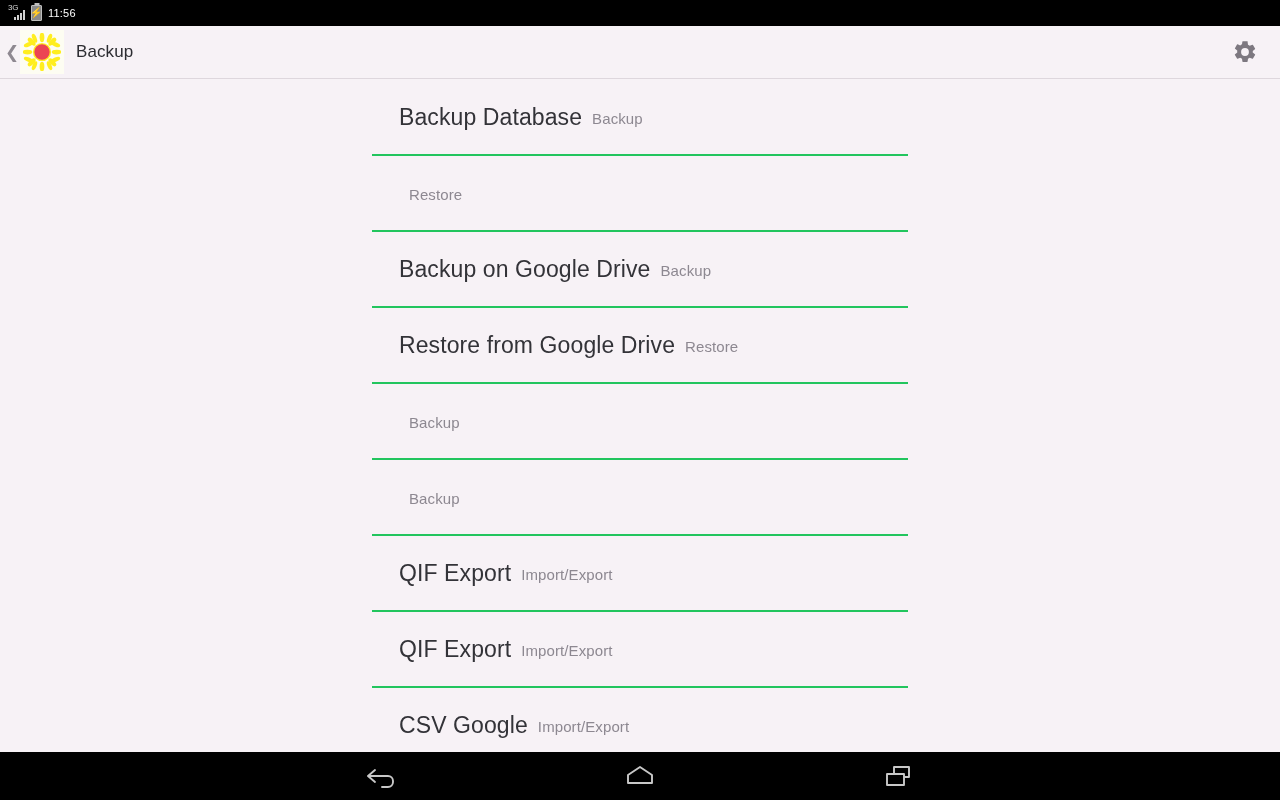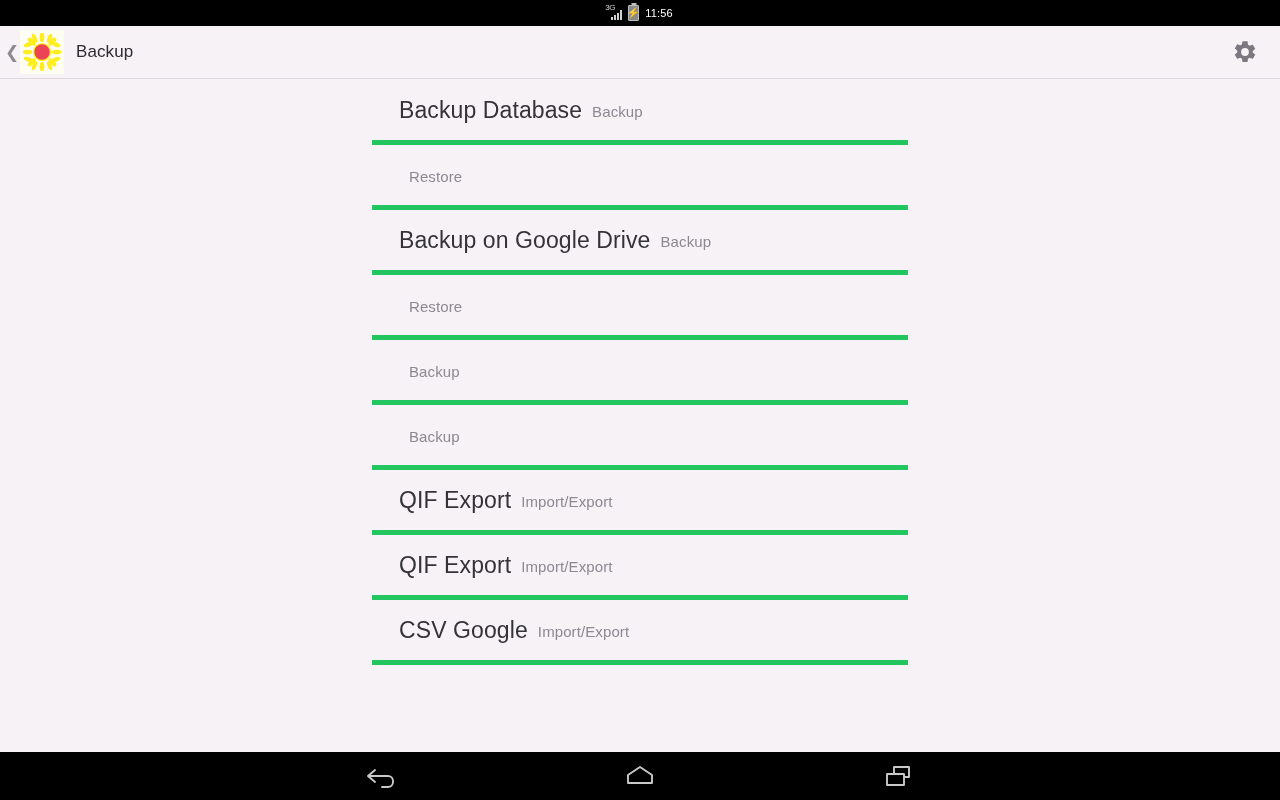--- a/index.html
+++ b/index.html
@@ -22,21 +22,21 @@
     flex-direction: column;
   }
 
   
   .status-bar {
     height: 26px;
     background: #000000;
     color: #e8e8e8;
     display: flex;
     align-items: center;
-    justify-content: center;
+    justify-content: flex-start;
     padding: 0 10px 0 8px;
     flex: 0 0 26px;
   }
   .status-right {
     display: flex;
     align-items: center;
     gap: 6px;
   }
   .signal-icon {
     position: relative;
@@ -162,25 +162,25 @@
     position: relative;
     overflow: hidden;
     background: #f7f2f6;
   }
   .list-wrap {
     width: 536px;
     margin: 0 auto;
     padding-top: 1px;
   }
   .list-row {
-    height: 65px;
+    height: 76px;
     display: flex;
     align-items: center;
     padding-left: 27px;
-    border-bottom: 5px solid #22c55e;
+    border-bottom: 2px solid #22c55e;
     cursor: pointer;
     background: transparent;
   }
   .list-row:first-child { border-top: none; }
   .row-title {
     font-size: 23px;
     color: #333338;
     font-weight: 400;
     letter-spacing: 0.1px;
     white-space: nowrap;
@@ -292,20 +292,21 @@
       <div class="list-row">
         <span class="row-sub">Restore</span>
       </div>
 
       <div class="list-row">
         <span class="row-title">Backup on Google Drive</span>
         <span class="row-sub">Backup</span>
       </div>
 
       <div class="list-row">
+        <span class="row-title">Restore from Google Drive</span>
         <span class="row-sub">Restore</span>
       </div>
 
       <div class="list-row">
         <span class="row-sub">Backup</span>
       </div>
 
       <div class="list-row">
         <span class="row-sub">Backup</span>
       </div>

